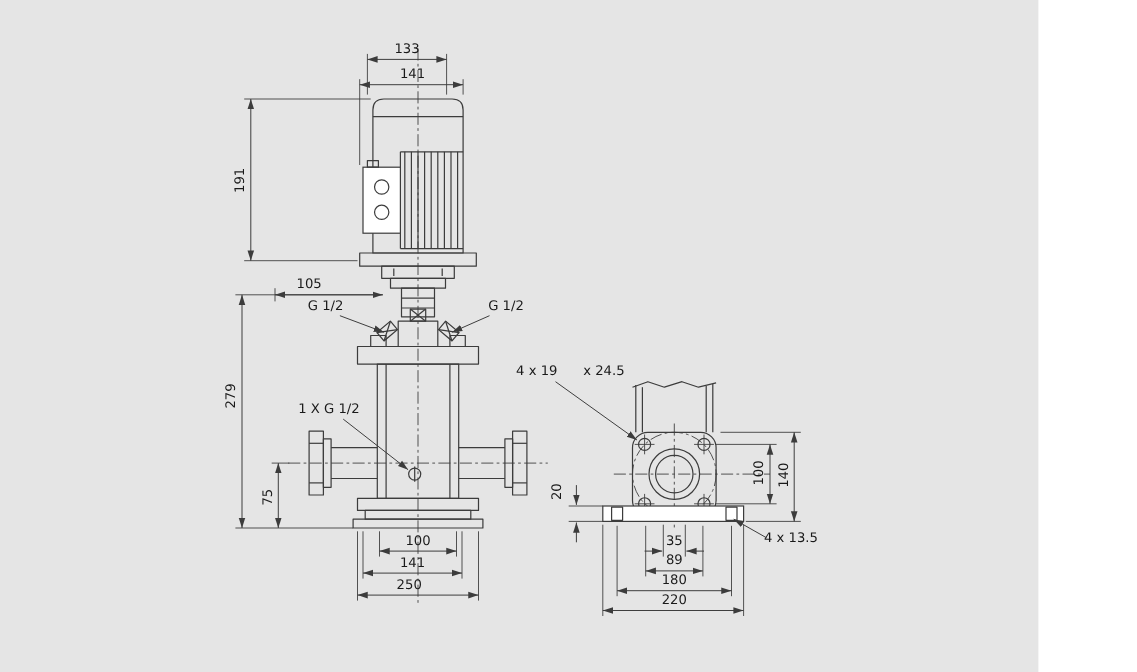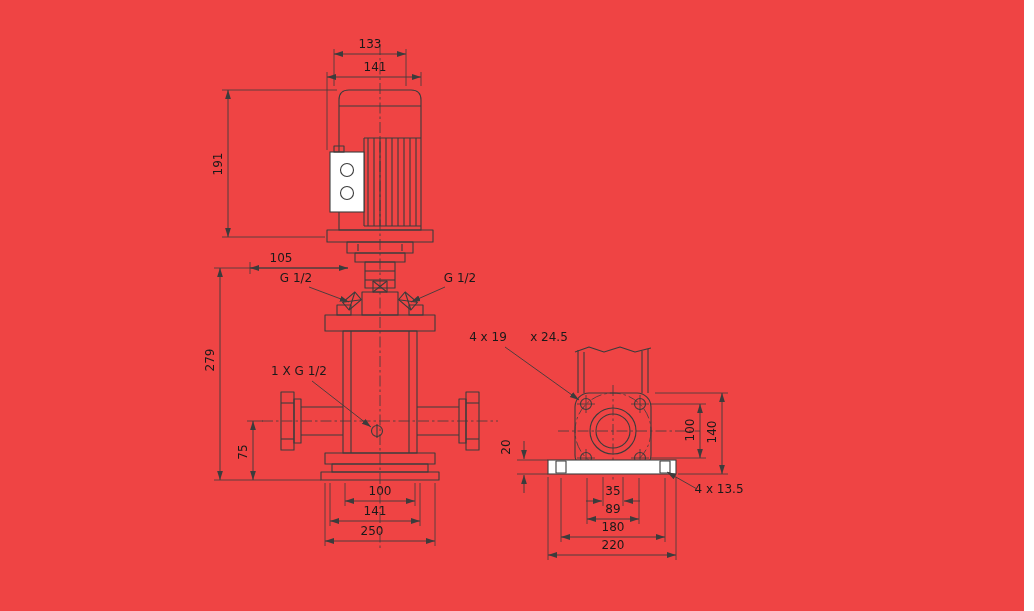--- a/index.html
+++ b/index.html
@@ -1,16 +1,16 @@
 <!DOCTYPE html>
 <html><head>
 <meta charset="utf-8">
 <style>
   html,body{margin:0;padding:0;background:#ffffff;}
-  .stage{position:relative;width:1024px;height:611px;background:#ef4444;overflow:hidden;
+  .stage{position:relative;width:944px;height:611px;background:#e5e5e5;overflow:hidden;
          font-family:"DejaVu Sans",sans-serif;}
   svg text{font-family:"DejaVu Sans",sans-serif;font-size:12px;fill:#1a1a1a;}
   .ln {fill:none;stroke:#3c3c3c;stroke-width:1.1;stroke-linejoin:round;}
   .lnw{fill:#ffffff;stroke:#3c3c3c;stroke-width:1.1;}
   .dim{fill:none;stroke:#3c3c3c;stroke-width:0.9;}
   .ext{fill:none;stroke:#3c3c3c;stroke-width:0.8;}
   .cl {fill:none;stroke:#3c3c3c;stroke-width:0.8;stroke-dasharray:11 3 2.5 3;}
 </style>
 </head>
 <body>

